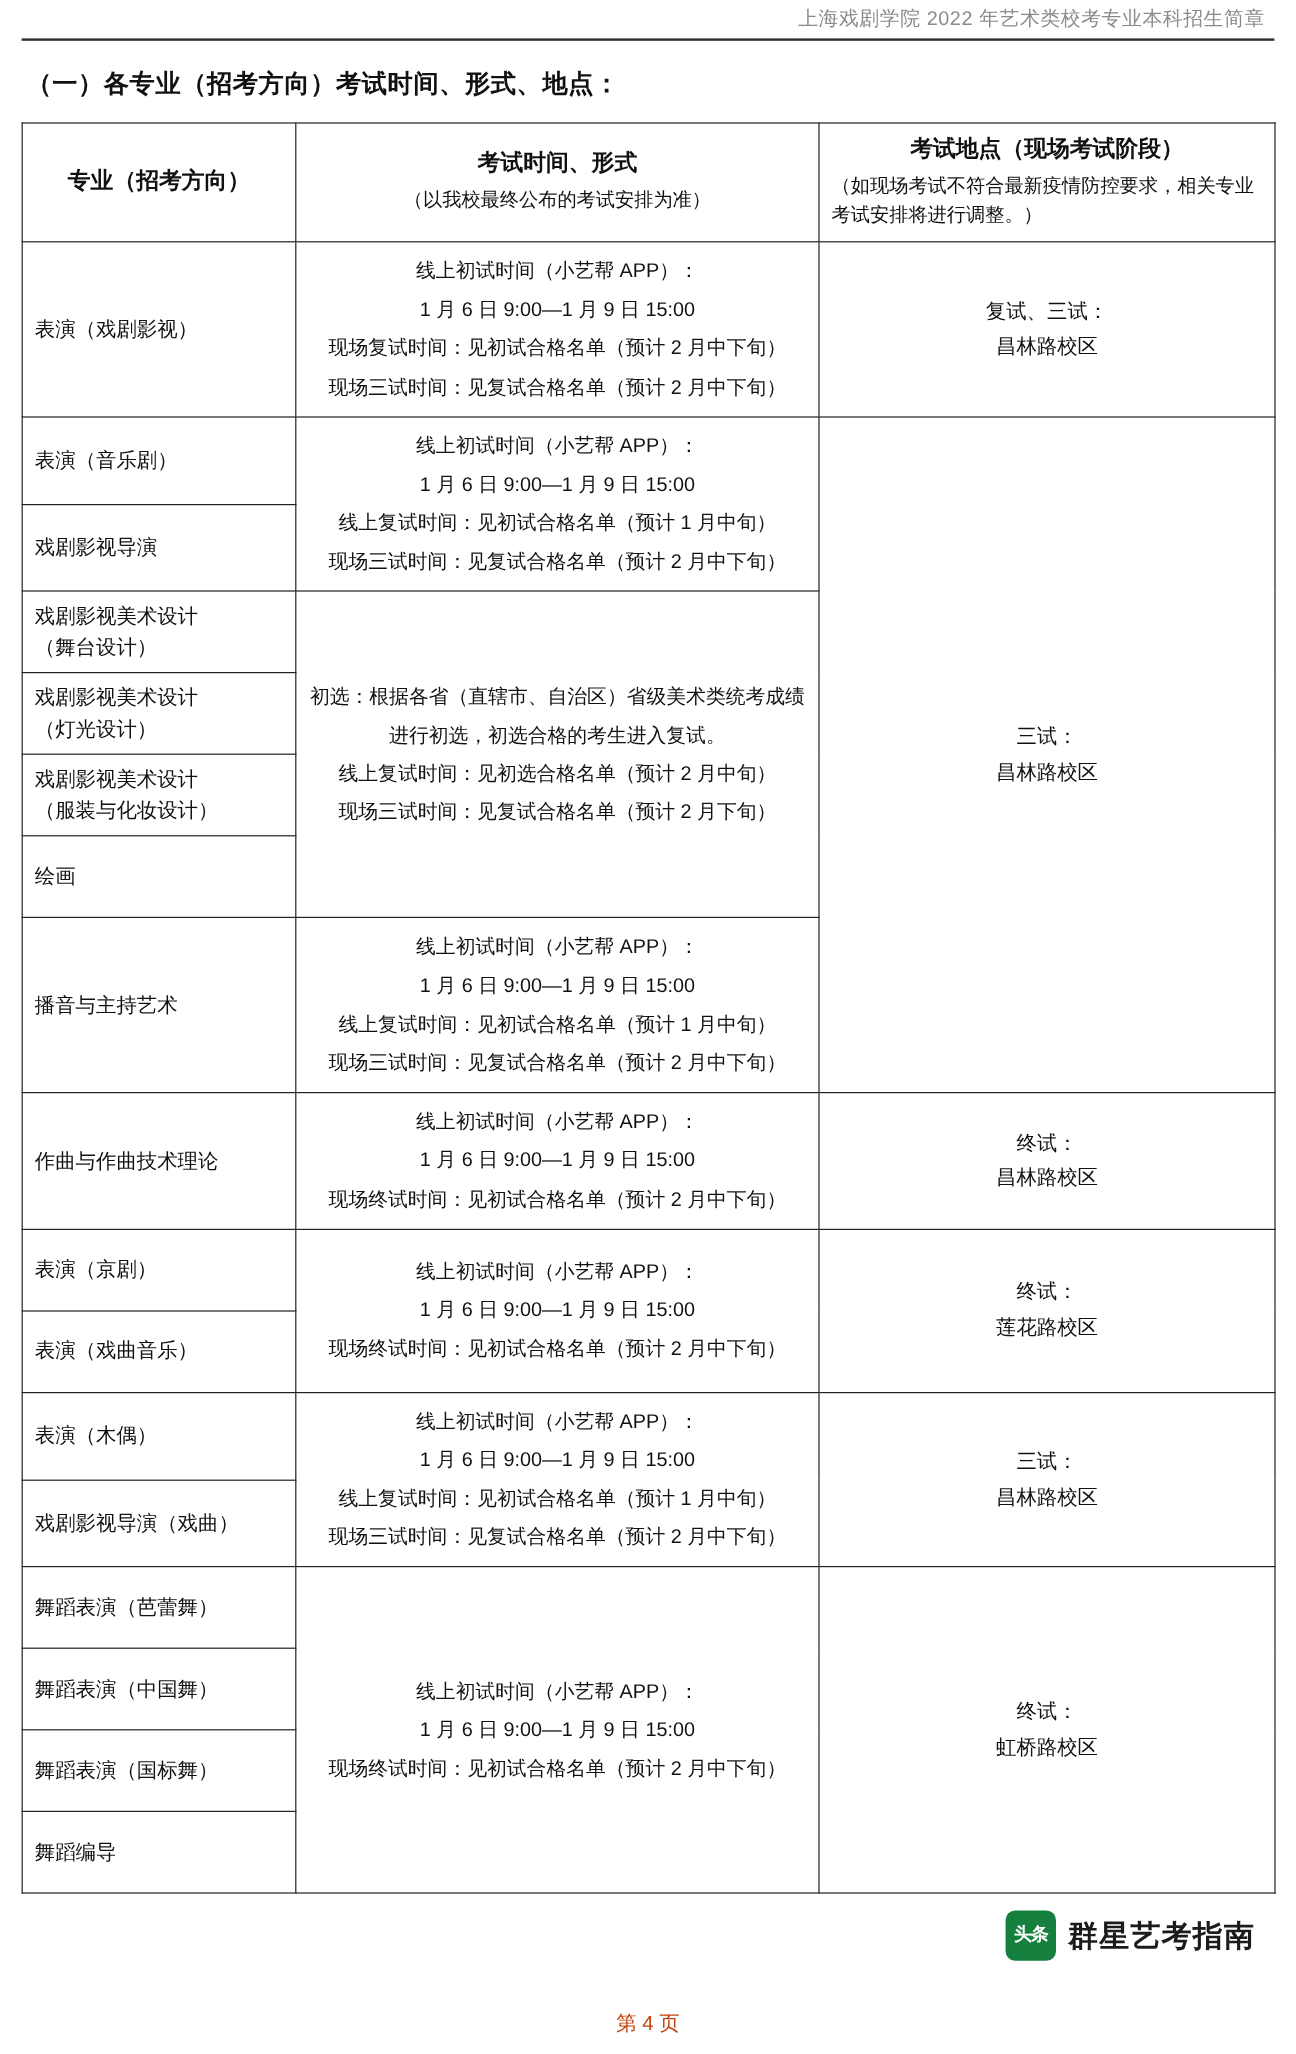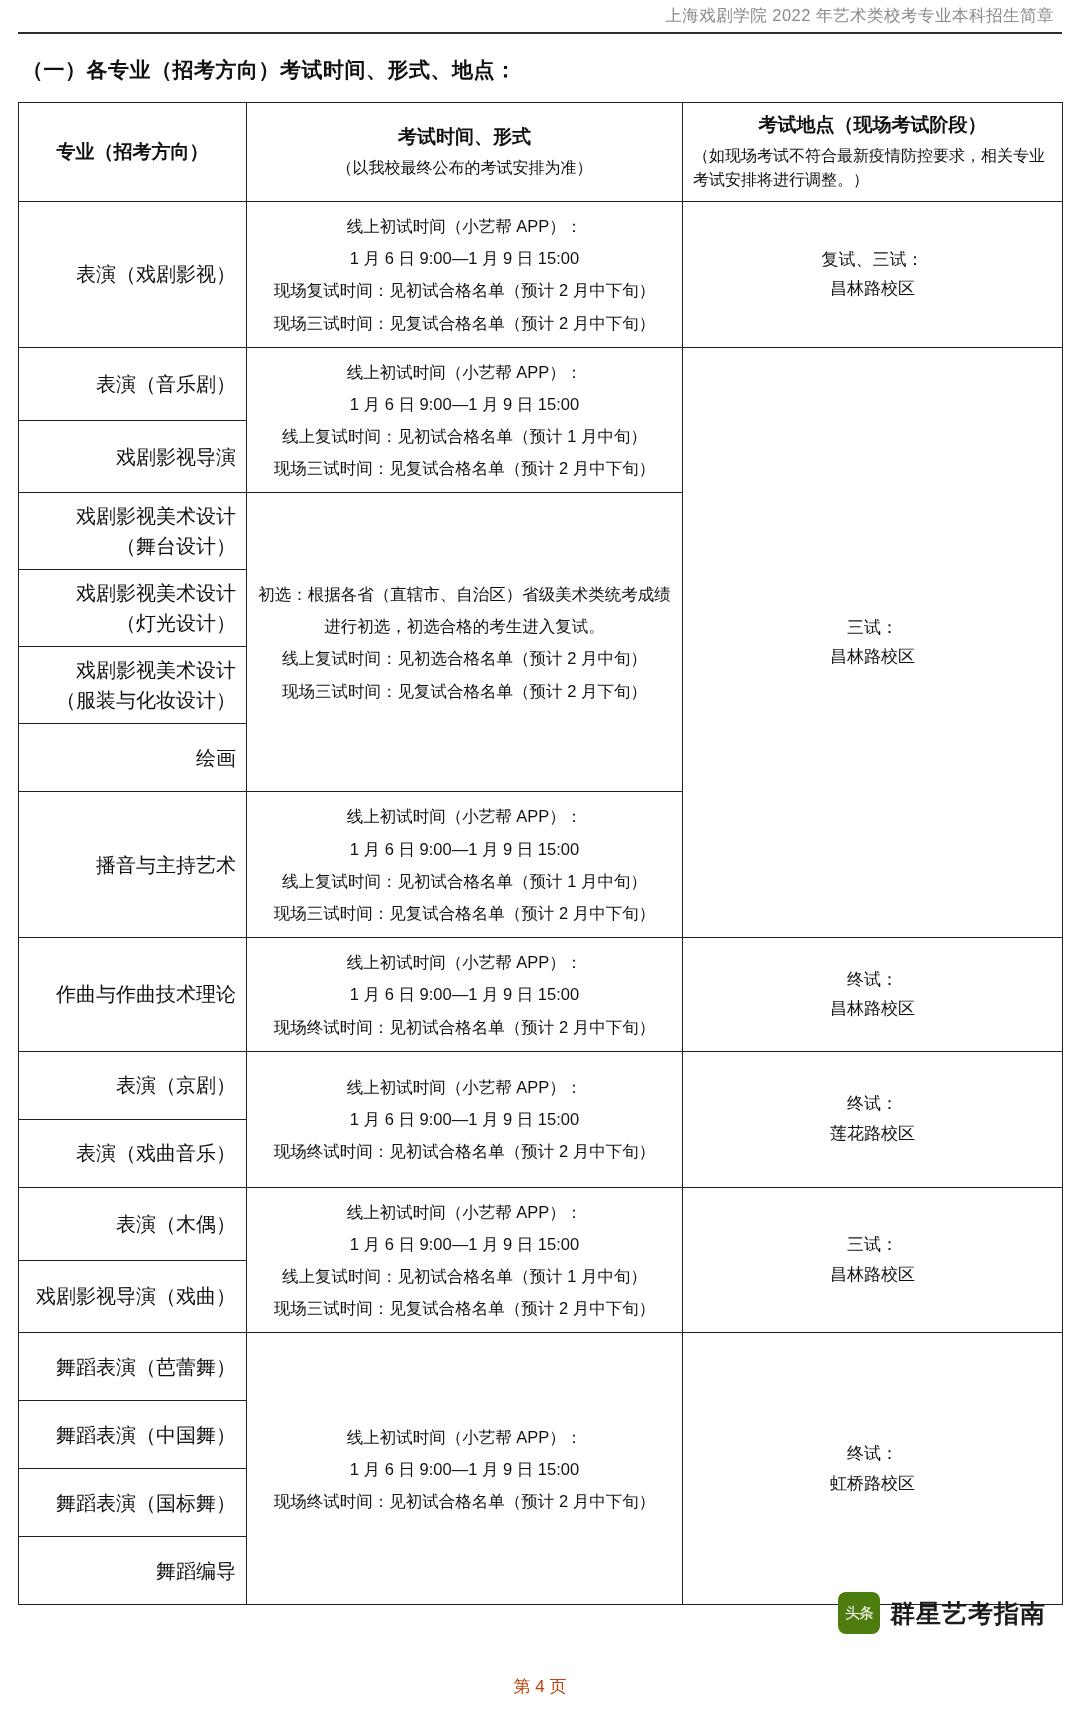--- a/index.html
+++ b/index.html
@@ -73,22 +73,22 @@
     display: block;
     font-weight: normal;
     font-size: 16px;
     line-height: 1.55;
     margin-top: 4px;
     text-align: center;
   }
   th.head.h3 .sub { text-align: left; }
 
   td.major {
-    text-align: right;
-    font-size: 20px;
+    text-align: left;
+    font-size: 17px;
     line-height: 1.5;
     height: 68px;
     margin-left: 28px;
   }
   td.detail {
     font-size: 16.5px;
     line-height: 1.95;
     text-align: center;
     padding: 12px 14px;
   }
@@ -105,24 +105,24 @@
     position: absolute;
     right: 34px;
     bottom: 78px;
     display: flex;
     align-items: center;
     gap: 10px;
   }
   .brand-logo {
     width: 42px; height: 42px;
     border-radius: 8px;
-    background: #4d7c0f;
+    background: #15803d;
     color: #fff;
     font-size: 15px;
-    font-weight: normal;
+    font-weight: bold;
     display: flex;
     align-items: center;
     justify-content: center;
     line-height: 1.05;
     letter-spacing: -1px;
     text-align: center;
   }
   .brand-text {
     font-size: 25px;
     font-weight: bold;

